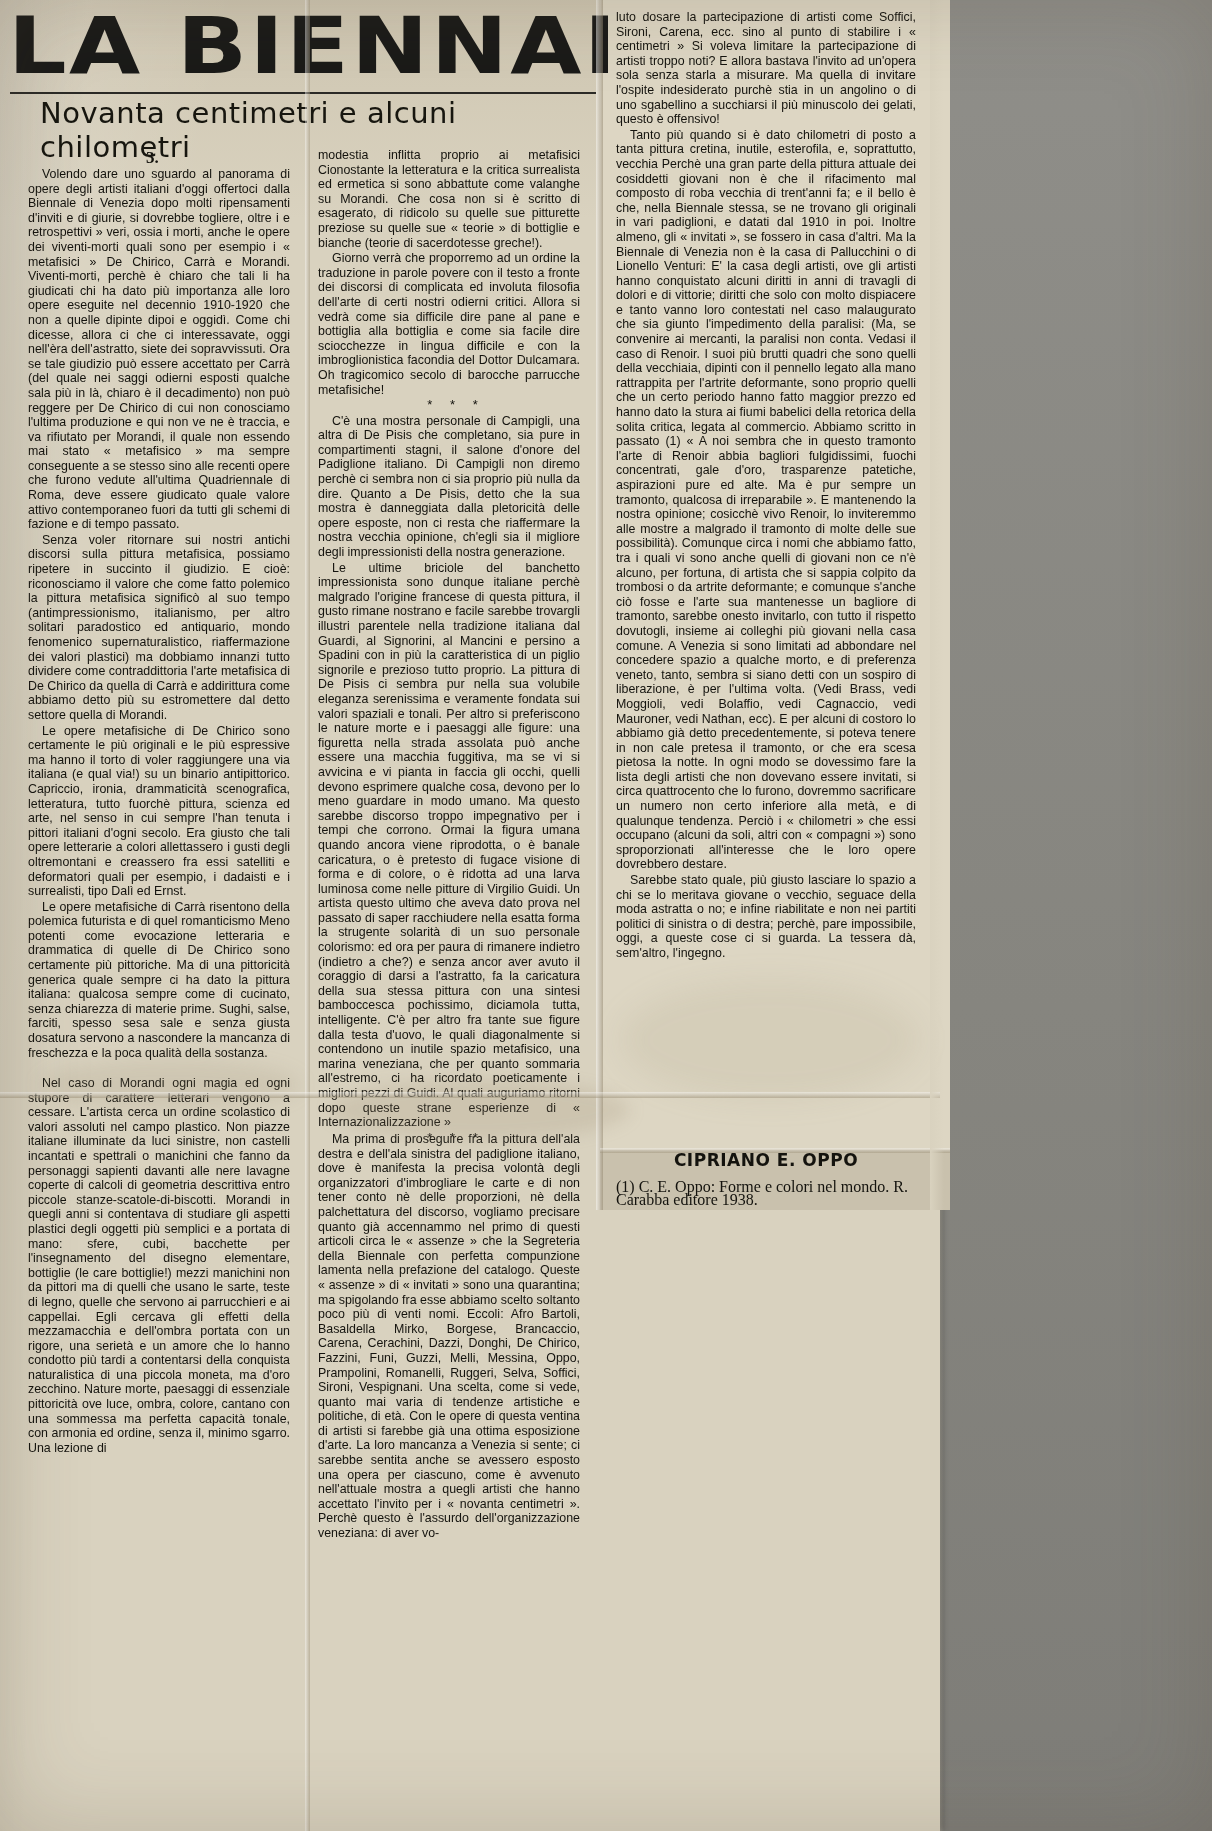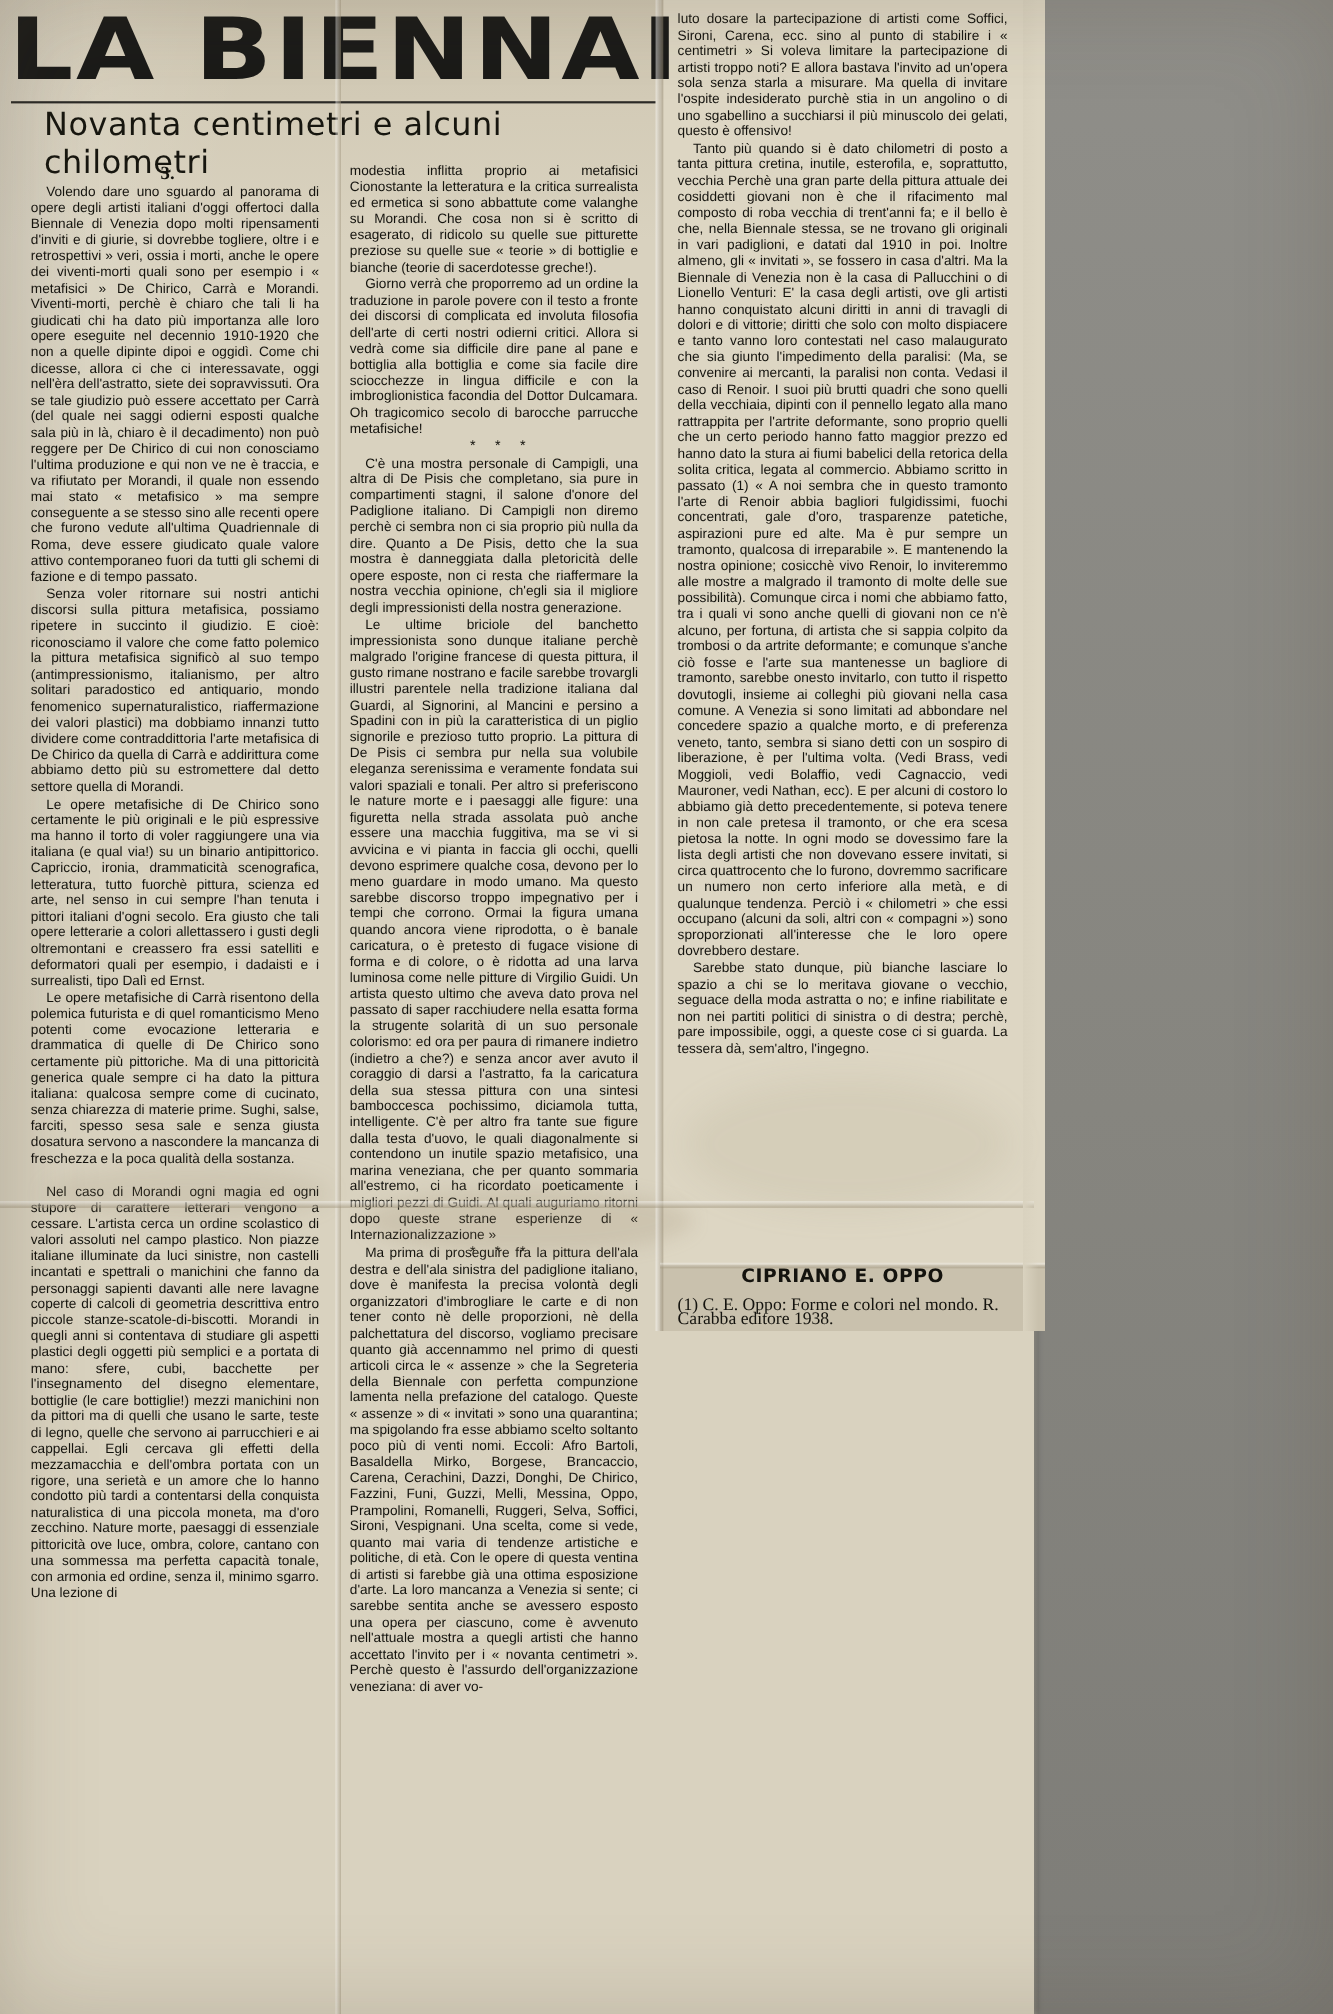--- a/index.html
+++ b/index.html
@@ -133,21 +133,21 @@
       <p>Le ultime briciole del banchetto impressionista sono dunque italiane perchè malgrado l'origine francese di questa pittura, il gusto rimane nostrano e facile sarebbe trovargli illustri parentele nella tradizione italiana dal Guardi, al Signorini, al Mancini e persino a Spadini con in più la caratteristica di un piglio signorile e prezioso tutto proprio. La pittura di De Pisis ci sembra pur nella sua volubile eleganza serenissima e veramente fondata sui valori spaziali e tonali. Per altro si preferiscono le nature morte e i paesaggi alle figure: una figuretta nella strada assolata può anche essere una macchia fuggitiva, ma se vi si avvicina e vi pianta in faccia gli occhi, quelli devono esprimere qualche cosa, devono per lo meno guardare in modo umano. Ma questo sarebbe discorso troppo impegnativo per i tempi che corrono. Ormai la figura umana quando ancora viene riprodotta, o è banale caricatura, o è pretesto di fugace visione di forma e di colore, o è ridotta ad una larva luminosa come nelle pitture di Virgilio Guidi. Un artista questo ultimo che aveva dato prova nel passato di saper racchiudere nella esatta forma la strugente solarità di un suo personale colorismo: ed ora per paura di rimanere indietro (indietro a che?) e senza ancor aver avuto il coraggio di darsi a l'astratto, fa la caricatura della sua stessa pittura con una sintesi bamboccesca pochissimo, diciamola tutta, intelligente. C'è per altro fra tante sue figure dalla testa d'uovo, le quali diagonalmente si contendono un inutile spazio metafisico, una marina veneziana, che per quanto sommaria all'estremo, ci ha ricordato poeticamente i migliori pezzi di Guidi. Al quali auguriamo ritorni dopo queste strane esperienze di « Internazionalizzazione »</p>
       <p class="stars">* * *</p>
     </div>
     <div class="col c2b">
       <p>Ma prima di proseguire fra la pittura dell'ala destra e dell'ala sinistra del padiglione italiano, dove è manifesta la precisa volontà degli organizzatori d'imbrogliare le carte e di non tener conto nè delle proporzioni, nè della palchettatura del discorso, vogliamo precisare quanto già accennammo nel primo di questi articoli circa le « assenze » che la Segreteria della Biennale con perfetta compunzione lamenta nella prefazione del catalogo. Queste « assenze » di « invitati » sono una quarantina; ma spigolando fra esse abbiamo scelto soltanto poco più di venti nomi. Eccoli: Afro Bartoli, Basaldella Mirko, Borgese, Brancaccio, Carena, Cerachini, Dazzi, Donghi, De Chirico, Fazzini, Funi, Guzzi, Melli, Messina, Oppo, Prampolini, Romanelli, Ruggeri, Selva, Soffici, Sironi, Vespignani. Una scelta, come si vede, quanto mai varia di tendenze artistiche e politiche, di età. Con le opere di questa ventina di artisti si farebbe già una ottima esposizione d'arte. La loro mancanza a Venezia si sente; ci sarebbe sentita anche se avessero esposto una opera per ciascuno, come è avvenuto nell'attuale mostra a quegli artisti che hanno accettato l'invito per i « novanta centimetri ». Perchè questo è l'assurdo dell'organizzazione veneziana: di aver vo-</p>
     </div>
 
     <div class="col c3">
       <p class="noind">luto dosare la partecipazione di artisti come Soffici, Sironi, Carena, ecc. sino al punto di stabilire i « centimetri » Si voleva limitare la partecipazione di artisti troppo noti? E allora bastava l'invito ad un'opera sola senza starla a misurare. Ma quella di invitare l'ospite indesiderato purchè stia in un angolino o di uno sgabellino a succhiarsi il più minuscolo dei gelati, questo è offensivo!</p>
       <p>Tanto più quando si è dato chilometri di posto a tanta pittura cretina, inutile, esterofila, e, soprattutto, vecchia Perchè una gran parte della pittura attuale dei cosiddetti giovani non è che il rifacimento mal composto di roba vecchia di trent'anni fa; e il bello è che, nella Biennale stessa, se ne trovano gli originali in vari padiglioni, e datati dal 1910 in poi. Inoltre almeno, gli « invitati », se fossero in casa d'altri. Ma la Biennale di Venezia non è la casa di Pallucchini o di Lionello Venturi: E' la casa degli artisti, ove gli artisti hanno conquistato alcuni diritti in anni di travagli di dolori e di vittorie; diritti che solo con molto dispiacere e tanto vanno loro contestati nel caso malaugurato che sia giunto l'impedimento della paralisi: (Ma, se convenire ai mercanti, la paralisi non conta. Vedasi il caso di Renoir. I suoi più brutti quadri che sono quelli della vecchiaia, dipinti con il pennello legato alla mano rattrappita per l'artrite deformante, sono proprio quelli che un certo periodo hanno fatto maggior prezzo ed hanno dato la stura ai fiumi babelici della retorica della solita critica, legata al commercio. Abbiamo scritto in passato (1) « A noi sembra che in questo tramonto l'arte di Renoir abbia bagliori fulgidissimi, fuochi concentrati, gale d'oro, trasparenze patetiche, aspirazioni pure ed alte. Ma è pur sempre un tramonto, qualcosa di irreparabile ». E mantenendo la nostra opinione; cosicchè vivo Renoir, lo inviteremmo alle mostre a malgrado il tramonto di molte delle sue possibilità). Comunque circa i nomi che abbiamo fatto, tra i quali vi sono anche quelli di giovani non ce n'è alcuno, per fortuna, di artista che si sappia colpito da trombosi o da artrite deformante; e comunque s'anche ciò fosse e l'arte sua mantenesse un bagliore di tramonto, sarebbe onesto invitarlo, con tutto il rispetto dovutogli, insieme ai colleghi più giovani nella casa comune. A Venezia si sono limitati ad abbondare nel concedere spazio a qualche morto, e di preferenza veneto, tanto, sembra si siano detti con un sospiro di liberazione, è per l'ultima volta. (Vedi Brass, vedi Moggioli, vedi Bolaffio, vedi Cagnaccio, vedi Mauroner, vedi Nathan, ecc). E per alcuni di costoro lo abbiamo già detto precedentemente, si poteva tenere in non cale pretesa il tramonto, or che era scesa pietosa la notte. In ogni modo se dovessimo fare la lista degli artisti che non dovevano essere invitati, si circa quattrocento che lo furono, dovremmo sacrificare un numero non certo inferiore alla metà, e di qualunque tendenza. Perciò i « chilometri » che essi occupano (alcuni da soli, altri con « compagni ») sono sproporzionati all'interesse che le loro opere dovrebbero destare.</p>
-      <p>Sarebbe stato dunque, più bianche lasciare lo spazio a chi se lo meritava giovane o vecchio, seguace della moda astratta o no; e infine riabilitate e non nei partiti politici di sinistra o di destra; perchè, pare impossibile, oggi, a queste cose ci si guarda. La tessera dà, sem'altro, l'ingegno.</p>
+      <p>Sarebbe stato quale, più giusto lasciare lo spazio a chi se lo meritava giovane o vecchio, seguace della moda astratta o no; e infine riabilitate e non nei partiti politici di sinistra o di destra; perchè, pare impossibile, oggi, a queste cose ci si guarda. La tessera dà, sem'altro, l'ingegno.</p>
     </div>
 
     <div class="byline">CIPRIANO E. OPPO</div>
     <div class="note">(1) C. E. Oppo: Forme e colori nel mondo. R. Carabba editore 1938.</div>
 
     <div class="stain s1"></div>
     <div class="stain s2"></div>
     <div class="stain s3"></div>
 
     <div class="fold v1"></div>

